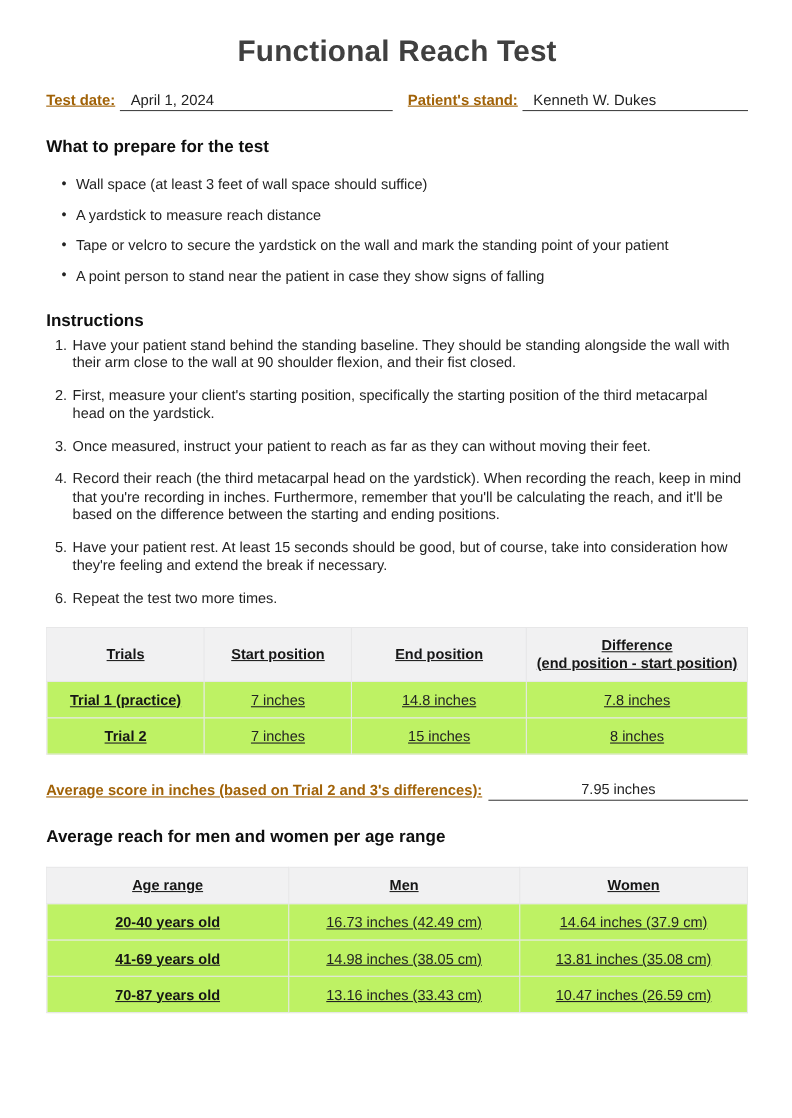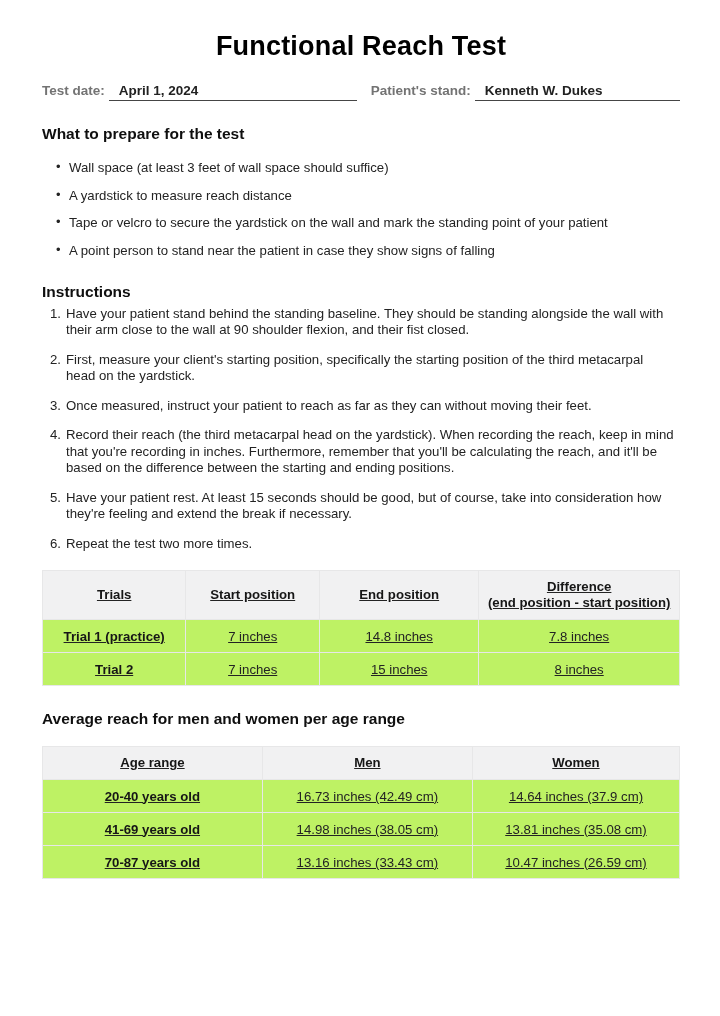--- a/index.html
+++ b/index.html
@@ -3,30 +3,30 @@
 <meta charset="utf-8">
 <style>
   * { box-sizing: border-box; margin: 0; padding: 0; }
   html, body { background: #ffffff; }
   body { font-family: "Liberation Sans", sans-serif; color: #1e1e1e; }
   .page {
     width: 720px; height: 1016px; margin: 0 auto; background: #ffffff;
     padding: 30px 40px 0 42px; overflow: hidden;
   }
   h1.doc-title {
-    font-size: 27px; font-weight: 700; text-align: center; color: #000000;
+    font-size: 27px; font-weight: 700; text-align: center; color: #404040;
     letter-spacing: 0.2px; line-height: 32px;
   }
   
   .field-row { display: flex; align-items: baseline; margin-top: 21px; font-size: 13.5px; }
   .field-row.second { margin-top: 13px; }
-  .field-label { font-weight: 700; white-space: nowrap; color: #737373; }
+  .field-label { font-weight: 700; white-space: nowrap; color: #a16207; text-decoration: underline; }
   .fill-line {
     border-bottom: 1.5px solid #454545; padding: 0 8px 2px 10px;
-    font-size: 13.5px; color: #222; min-height: 16px; font-weight: bold;
+    font-size: 13.5px; color: #222; min-height: 16px;
   }
   .fill-fixed { width: 248px; margin-left: 4px; }
   .fill-grow { flex: 1 1 auto; margin-left: 4px; }
   .gap { width: 14px; flex: 0 0 auto; }
   
   h2.section-heading { font-size: 15.5px; font-weight: 700; color: #0f0f0f; margin-top: 24px; }
   
   ul.prep-list { list-style: none; margin-top: 17px; padding-left: 14px; }
   ul.prep-list li {
     position: relative; padding-left: 13px; font-size: 13.2px; line-height: 16px;
@@ -144,20 +144,26 @@
       </tr>
       <tr>
         <td class="row-label">Trial 2</td>
         <td>7 inches</td>
         <td>15 inches</td>
         <td>8 inches</td>
       </tr>
     </tbody>
   </table>
 
+  <div class="average-row">
+    <span class="field-label">Average score in inches (based on Trial 2 and 3's differences):</span>
+    <span class="average-fill">
+      <span>7.95 inches</span>
+    </span>
+  </div>
 
   <h2 class="section-heading">Average reach for men and women per age range</h2>
   <table class="doc-table">
     <colgroup>
       <col style="width:34.5%">
         <col style="width:33%">
         <col style="width:32.5%">
     </colgroup>
     <thead>
       <tr>

